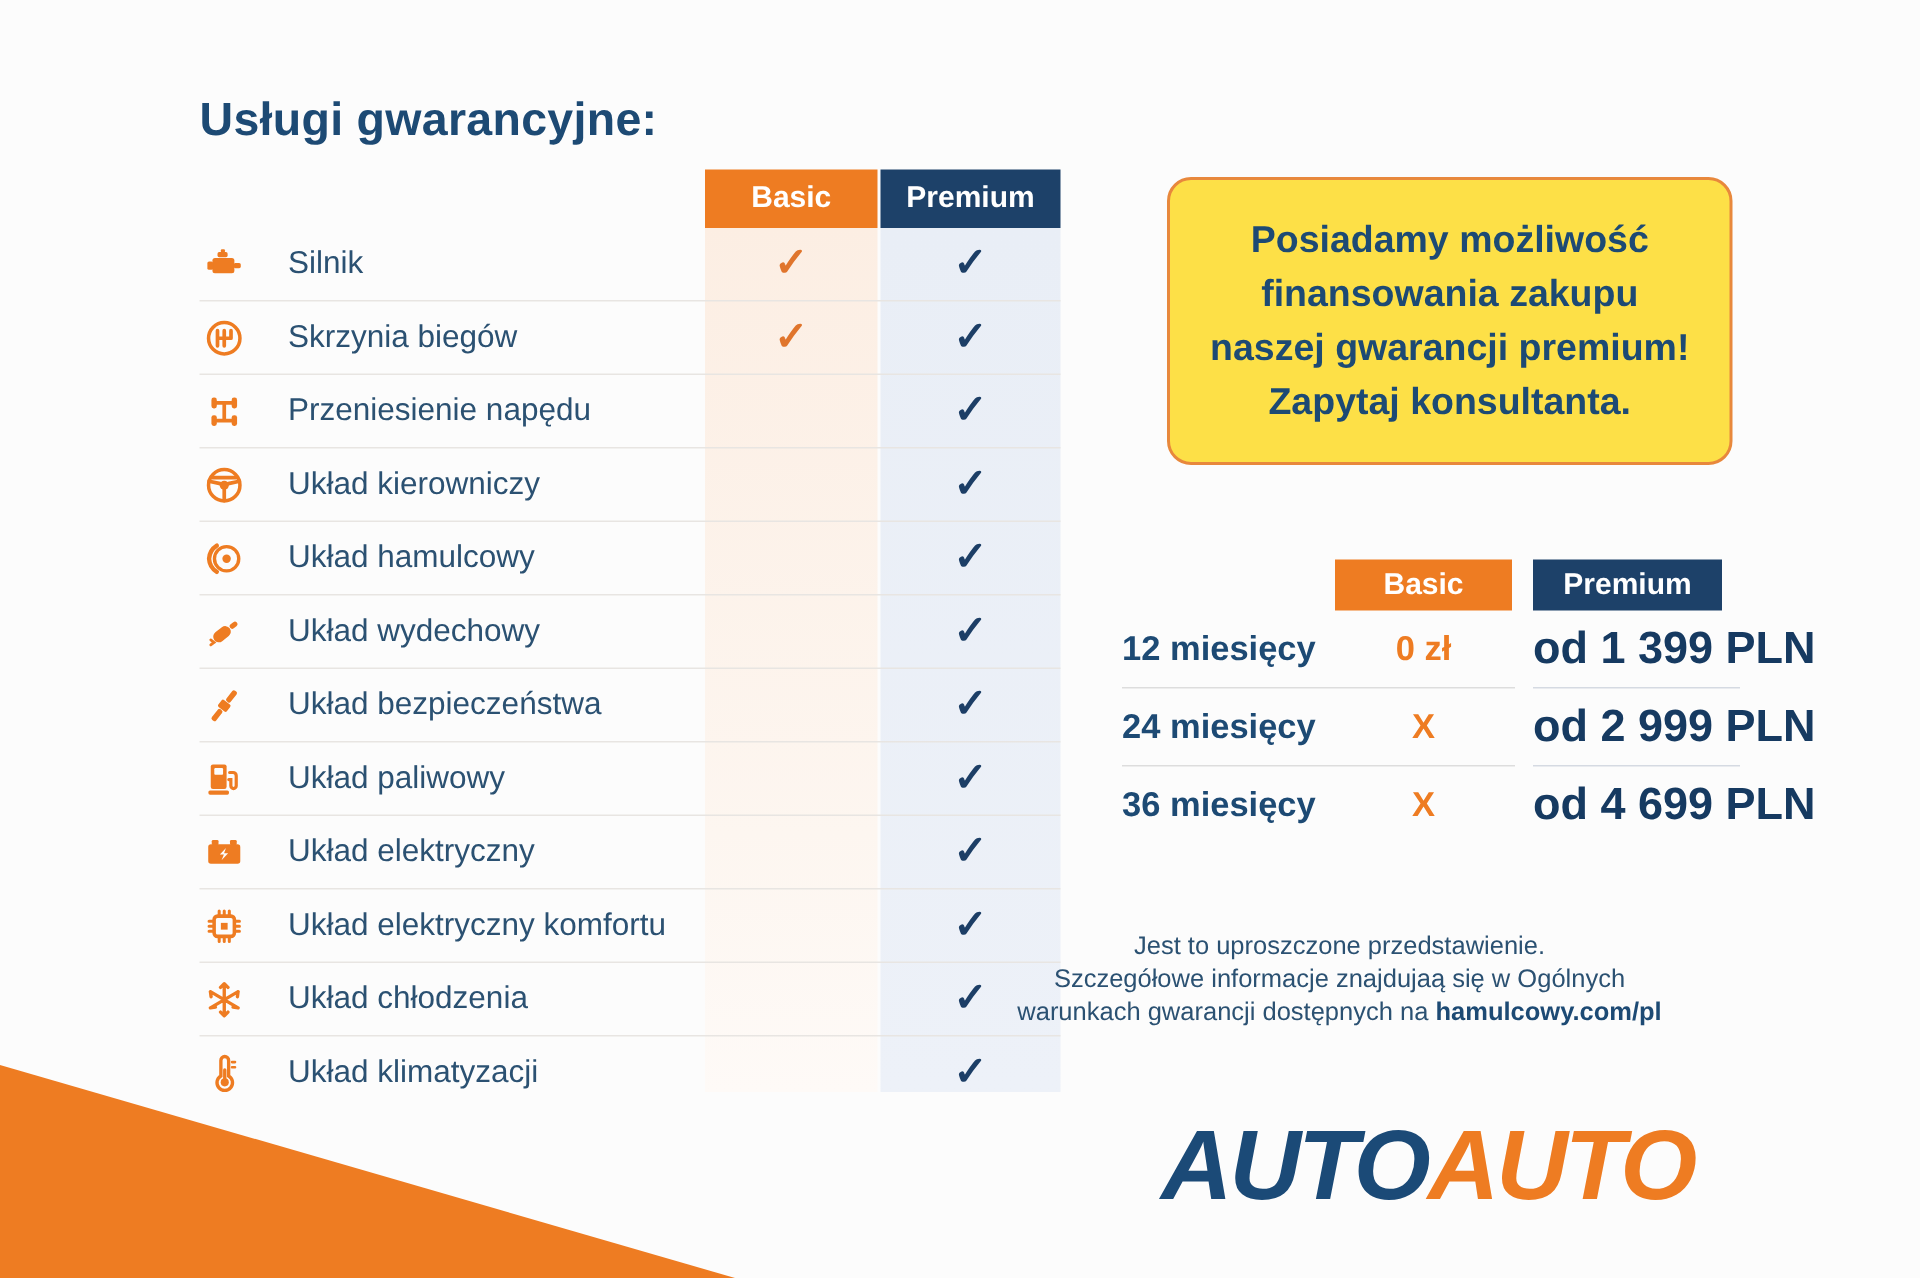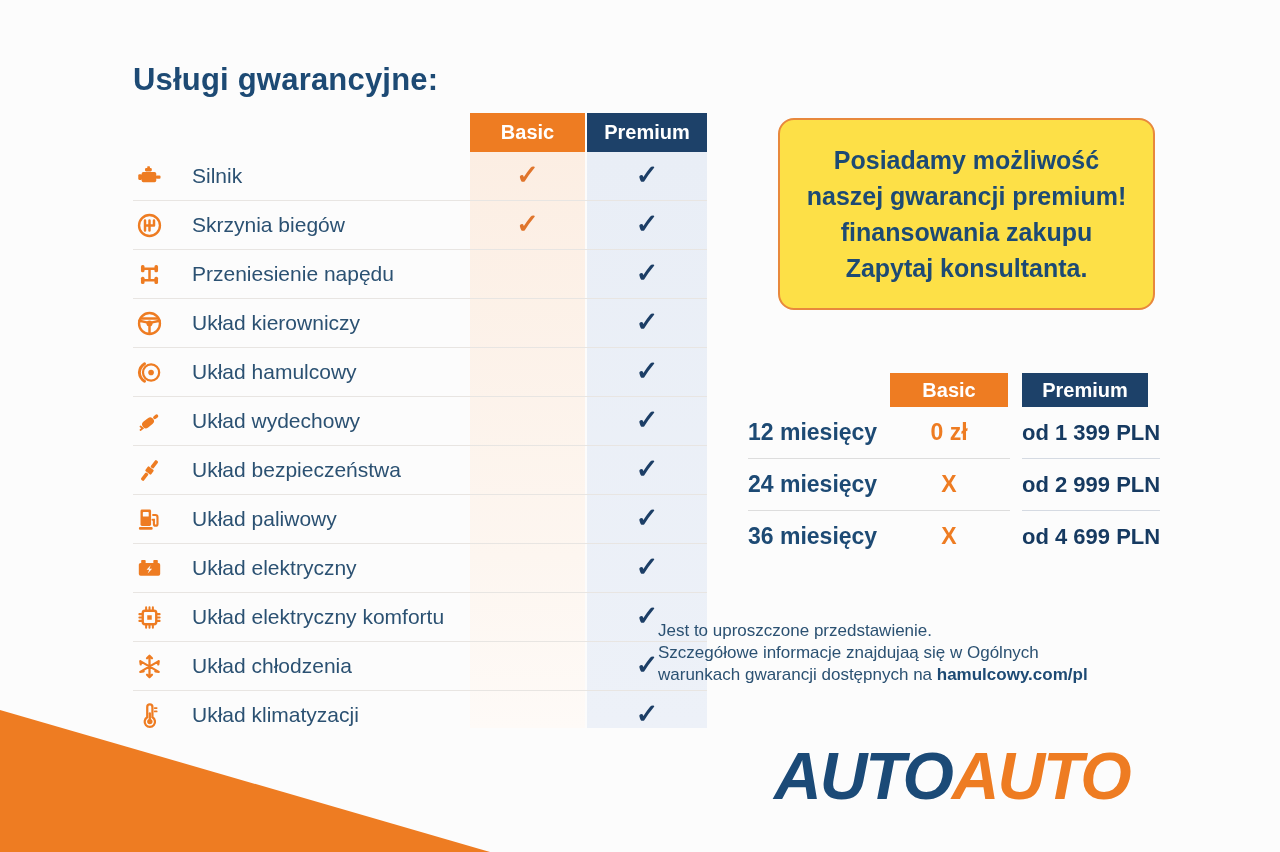--- a/index.html
+++ b/index.html
@@ -34,28 +34,28 @@
   
   .pricing{position:absolute;left:748px;top:373px;width:412px;}
   .phdr{position:absolute;top:0;height:34px;line-height:34px;text-align:center;color:#fff;font-weight:bold;font-size:20px;}
   .phdr-basic{left:142px;width:118px;background:#ee7c22;}
   .phdr-premium{left:274px;width:126px;background:#1d4169;}
   .prows{position:absolute;left:0;top:34px;width:412px;}
   .prow{display:flex;align-items:center;height:51px;}
   .period{width:142px;font-size:23px;font-weight:bold;color:#1d4a74;}
   .pbasic{width:118px;text-align:center;font-size:23px;font-weight:bold;color:#ee7c22;}
   .pgap{width:14px;}
-  .ppremium{width:126px;text-align:center;font-size:22px;font-weight:bold;color:#163a61;white-space:nowrap;}
+  .ppremium{width:126px;text-align:center;font-size:30px;font-weight:bold;color:#163a61;white-space:nowrap;}
   .psep{display:flex;height:1px;}
   .psep .seg1{width:262px;background:#ddd;height:1px;}
   .psep .seggap{width:12px;}
   .psep .seg2{width:138px;background:#d5dae2;height:1px;}
 
   
-  .disclaimer{position:absolute;right:152px;top:620px;width:470px;text-align:left;font-size:17px;color:#2b5172;line-height:22px;}
+  .disclaimer{position:absolute;right:152px;top:620px;width:470px;text-align:center;font-size:17px;color:#2b5172;line-height:22px;}
   .disclaimer b{color:#1d4a74;}
 
   
   .logo{position:absolute;left:760px;top:738px;font-size:66px;font-weight:bold;font-style:italic;letter-spacing:-2px;white-space:nowrap;}
   .logo-auto{color:#1b4a77;margin-left:14px;}
   .logo-hero{color:#ee7c22;}
 
   
   .wedge{position:absolute;left:0;top:700px;width:490px;height:152px;background:#ee7c22;
          clip-path:polygon(0 10px,490px 152px,0 152px);}
@@ -240,22 +240,22 @@
         <span class="slabel">Układ klimatyzacji</span>
         <span class="mark basic-mark"></span>
         <span class="mark premium-mark">✓</span>
       </div>
 
     </div>
   </section>
 
   <section class="promo">
     <div>Posiadamy możliwość</div>
+    <div>finansowania zakupu</div>
     <div>naszej gwarancji premium!</div>
-    <div>finansowania zakupu</div>
     <div>Zapytaj konsultanta.</div>
   </section>
 
   <section class="pricing">
     <div class="phdr phdr-basic">Basic</div>
     <div class="phdr phdr-premium">Premium</div>
     <div class="prows">
       <div class="prow">
         <span class="period">12 miesięcy</span>
         <span class="pbasic">0 zł</span>

